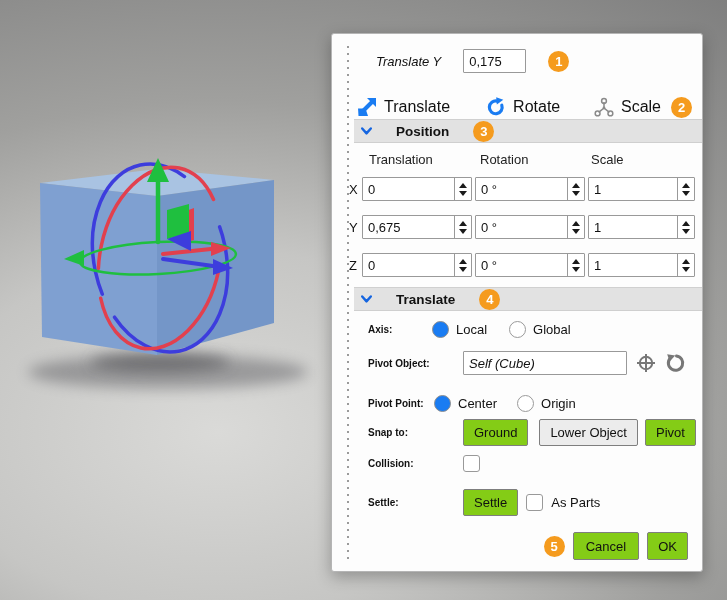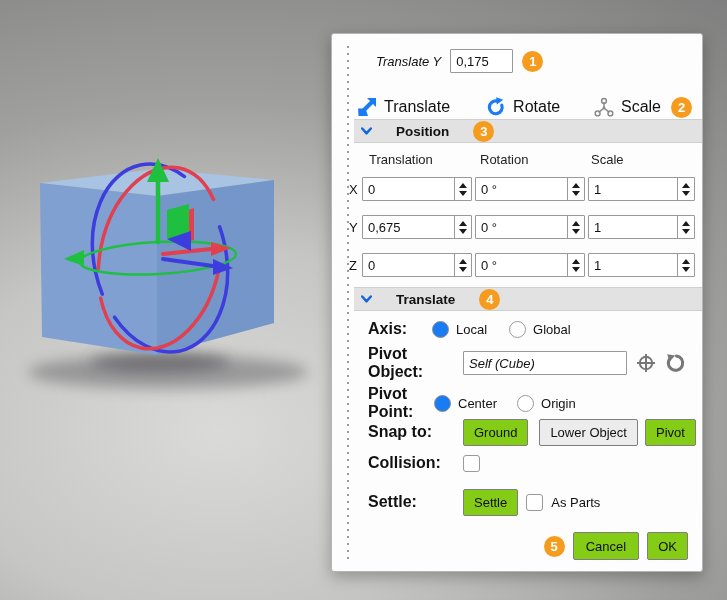--- a/index.html
+++ b/index.html
@@ -22,21 +22,21 @@
   }
   .drag-handle{
     position:absolute; left:15px; top:12px; bottom:12px; width:2px;
     background:repeating-linear-gradient(to bottom,#9a9a9a 0 2px,transparent 2px 7px);
     cursor:grab;
   }
   .row{ position:absolute; display:flex; align-items:center; }
 
   .it{ font-style:italic; }
   .lbl{ font-size:13px; color:#111; }
-  .blbl{ font-size:16px; font-weight:bold; color:#111; }
+  .blbl{ font-size:10px; font-weight:bold; color:#111; }
 
   input[type=text]{
     font-family:"Liberation Sans", sans-serif; font-size:13px; color:#111;
     border:1px solid #999; background:#fff; height:24px; padding:0 5px;
     border-radius:1px; outline:none;
   }
 
   .badge{
     width:21px; height:21px; border-radius:50%; background:#f59b1e;
     color:#fff; font-size:13px; font-weight:bold;
@@ -126,21 +126,21 @@
 
     <polygon points="183,212 194,208 194,240 183,243" stroke="none" fill="#e2404e"></polygon>
     <polygon points="167,210 189,204 189,233 167,239" stroke="none" fill="#1fbf3f"></polygon>
     <polygon points="167,239 191,231 191,251" stroke="none" fill="#3d3ddd"></polygon>
   </g>
 </svg>
 
 <div class="panel">
   <div class="drag-handle"></div>
 
-  <div class="row" style="left:44px; top:15px; gap:9px;">
+  <div class="row" style="left:44px; top:15px; gap:22px;">
     <span class="lbl it">Translate Y</span>
     <input type="text" style="width: 63px;" value="0,175">
     <span class="badge">1</span>
   </div>
 
   <div class="row" style="left:25px; top:62px; right:10px; height:22px;">
     <div class="tool">
       <svg width="20" height="20" viewBox="0 0 20 20">
         <polygon points="10,1 19,1 19,10" fill="#1a7cf2"></polygon>
         <line x1="15.5" y1="4.5" x2="6.5" y2="13.5" stroke="#1a7cf2" stroke-width="4"></line>

